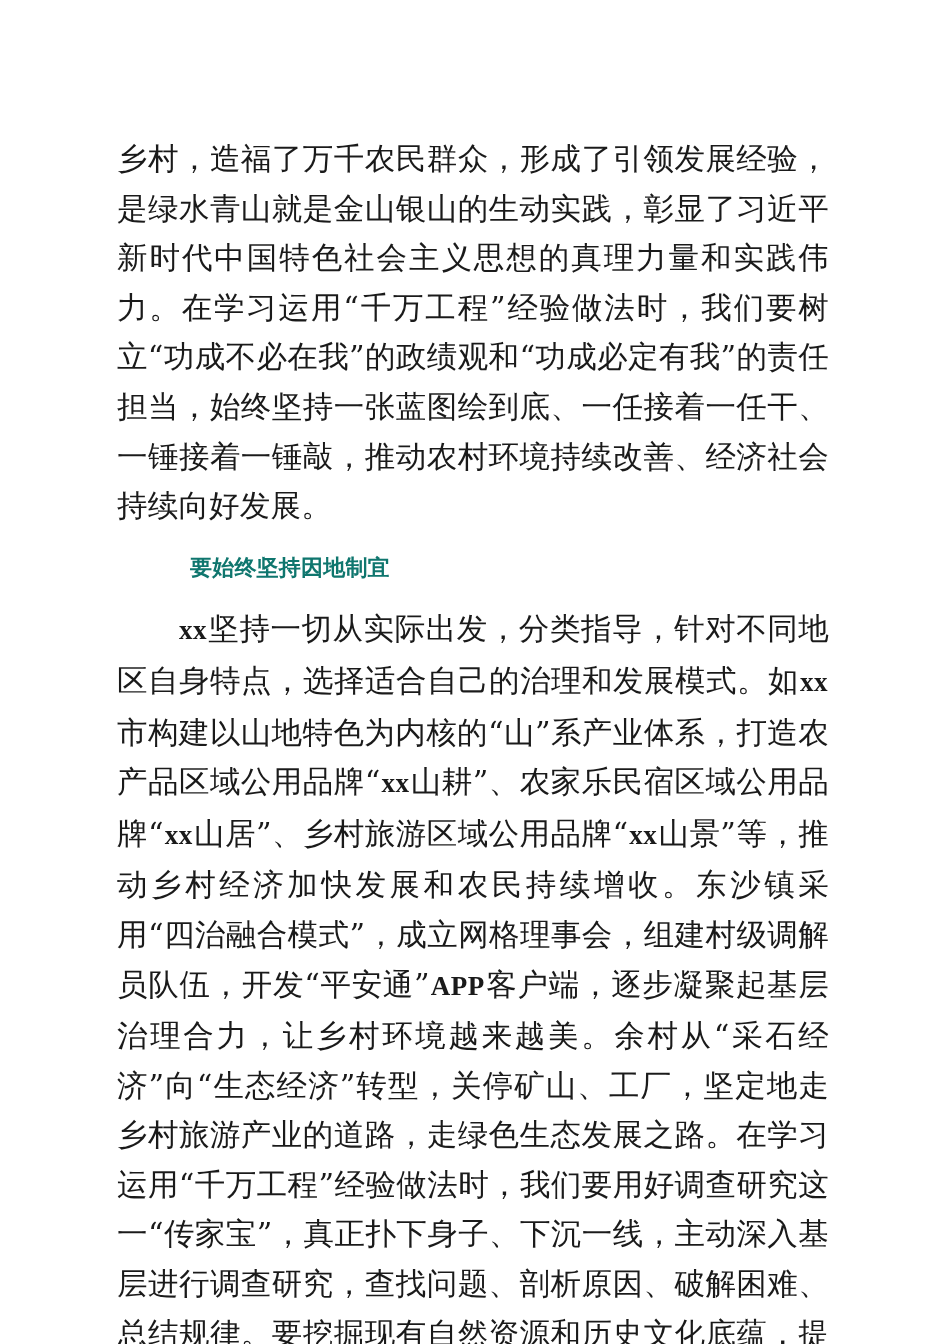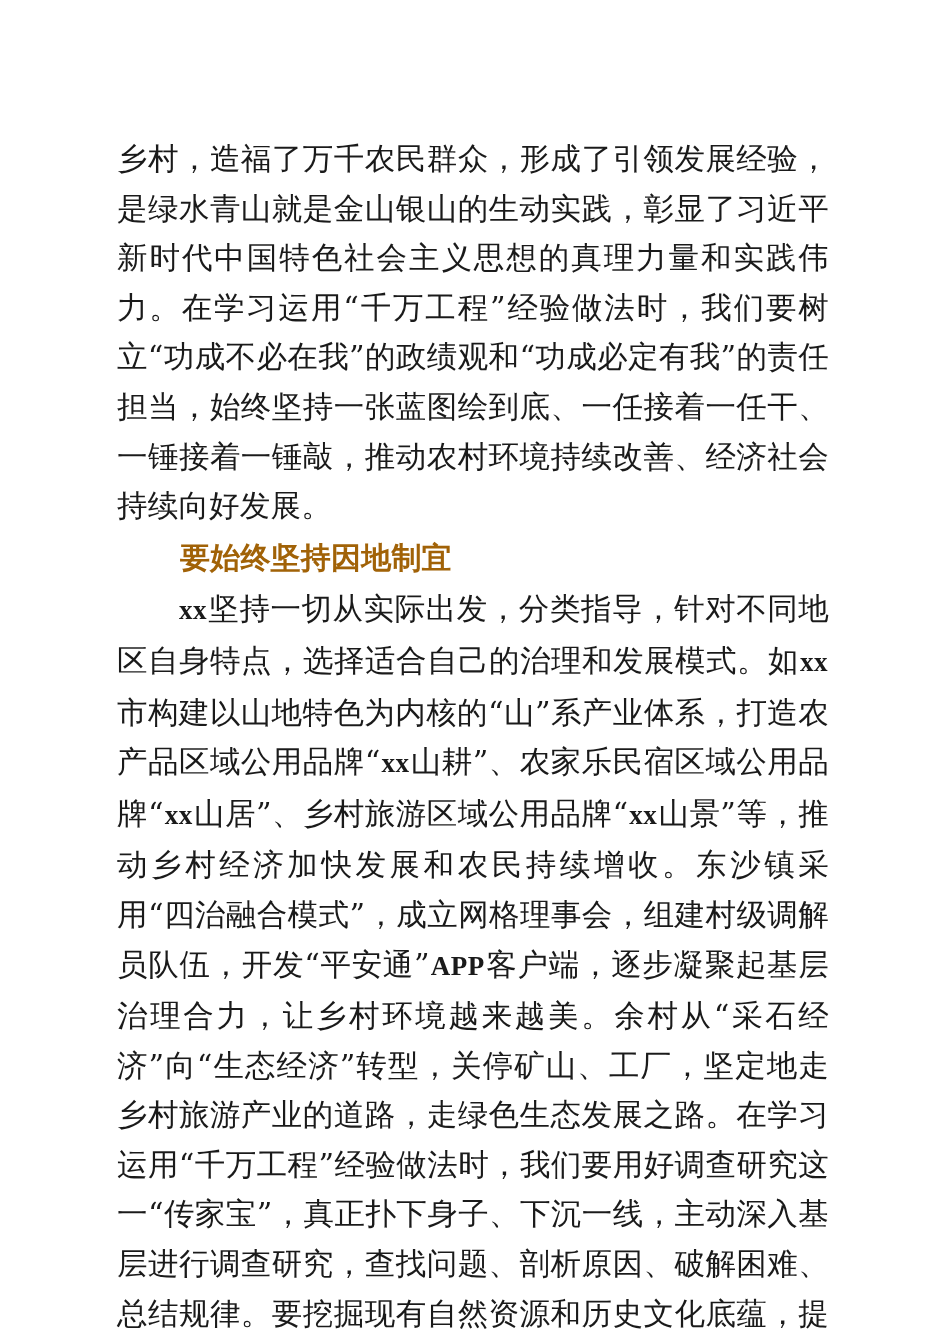--- a/index.html
+++ b/index.html
@@ -47,24 +47,24 @@
   .para.continued {
     text-indent: 0;
   }
 
   .para.indented {
     text-indent: 61px;
   }
 
   .heading {
     font-family: "DejaVu Serif", "Liberation Serif", serif;
-    font-size: 30px;
+    font-size: 22px;
     line-height: 49.6px;
-    color: #a16207;
-    margin: 2px;
+    color: #0f766e;
+    margin: 12px;
     text-indent: 61px;
     font-weight: 600;
     letter-spacing: 0.2px;
   }
 
   
   .lat {
     font-family: "Liberation Serif", "DejaVu Serif", serif;
     font-size: 27px;
     letter-spacing: 0.5px;

